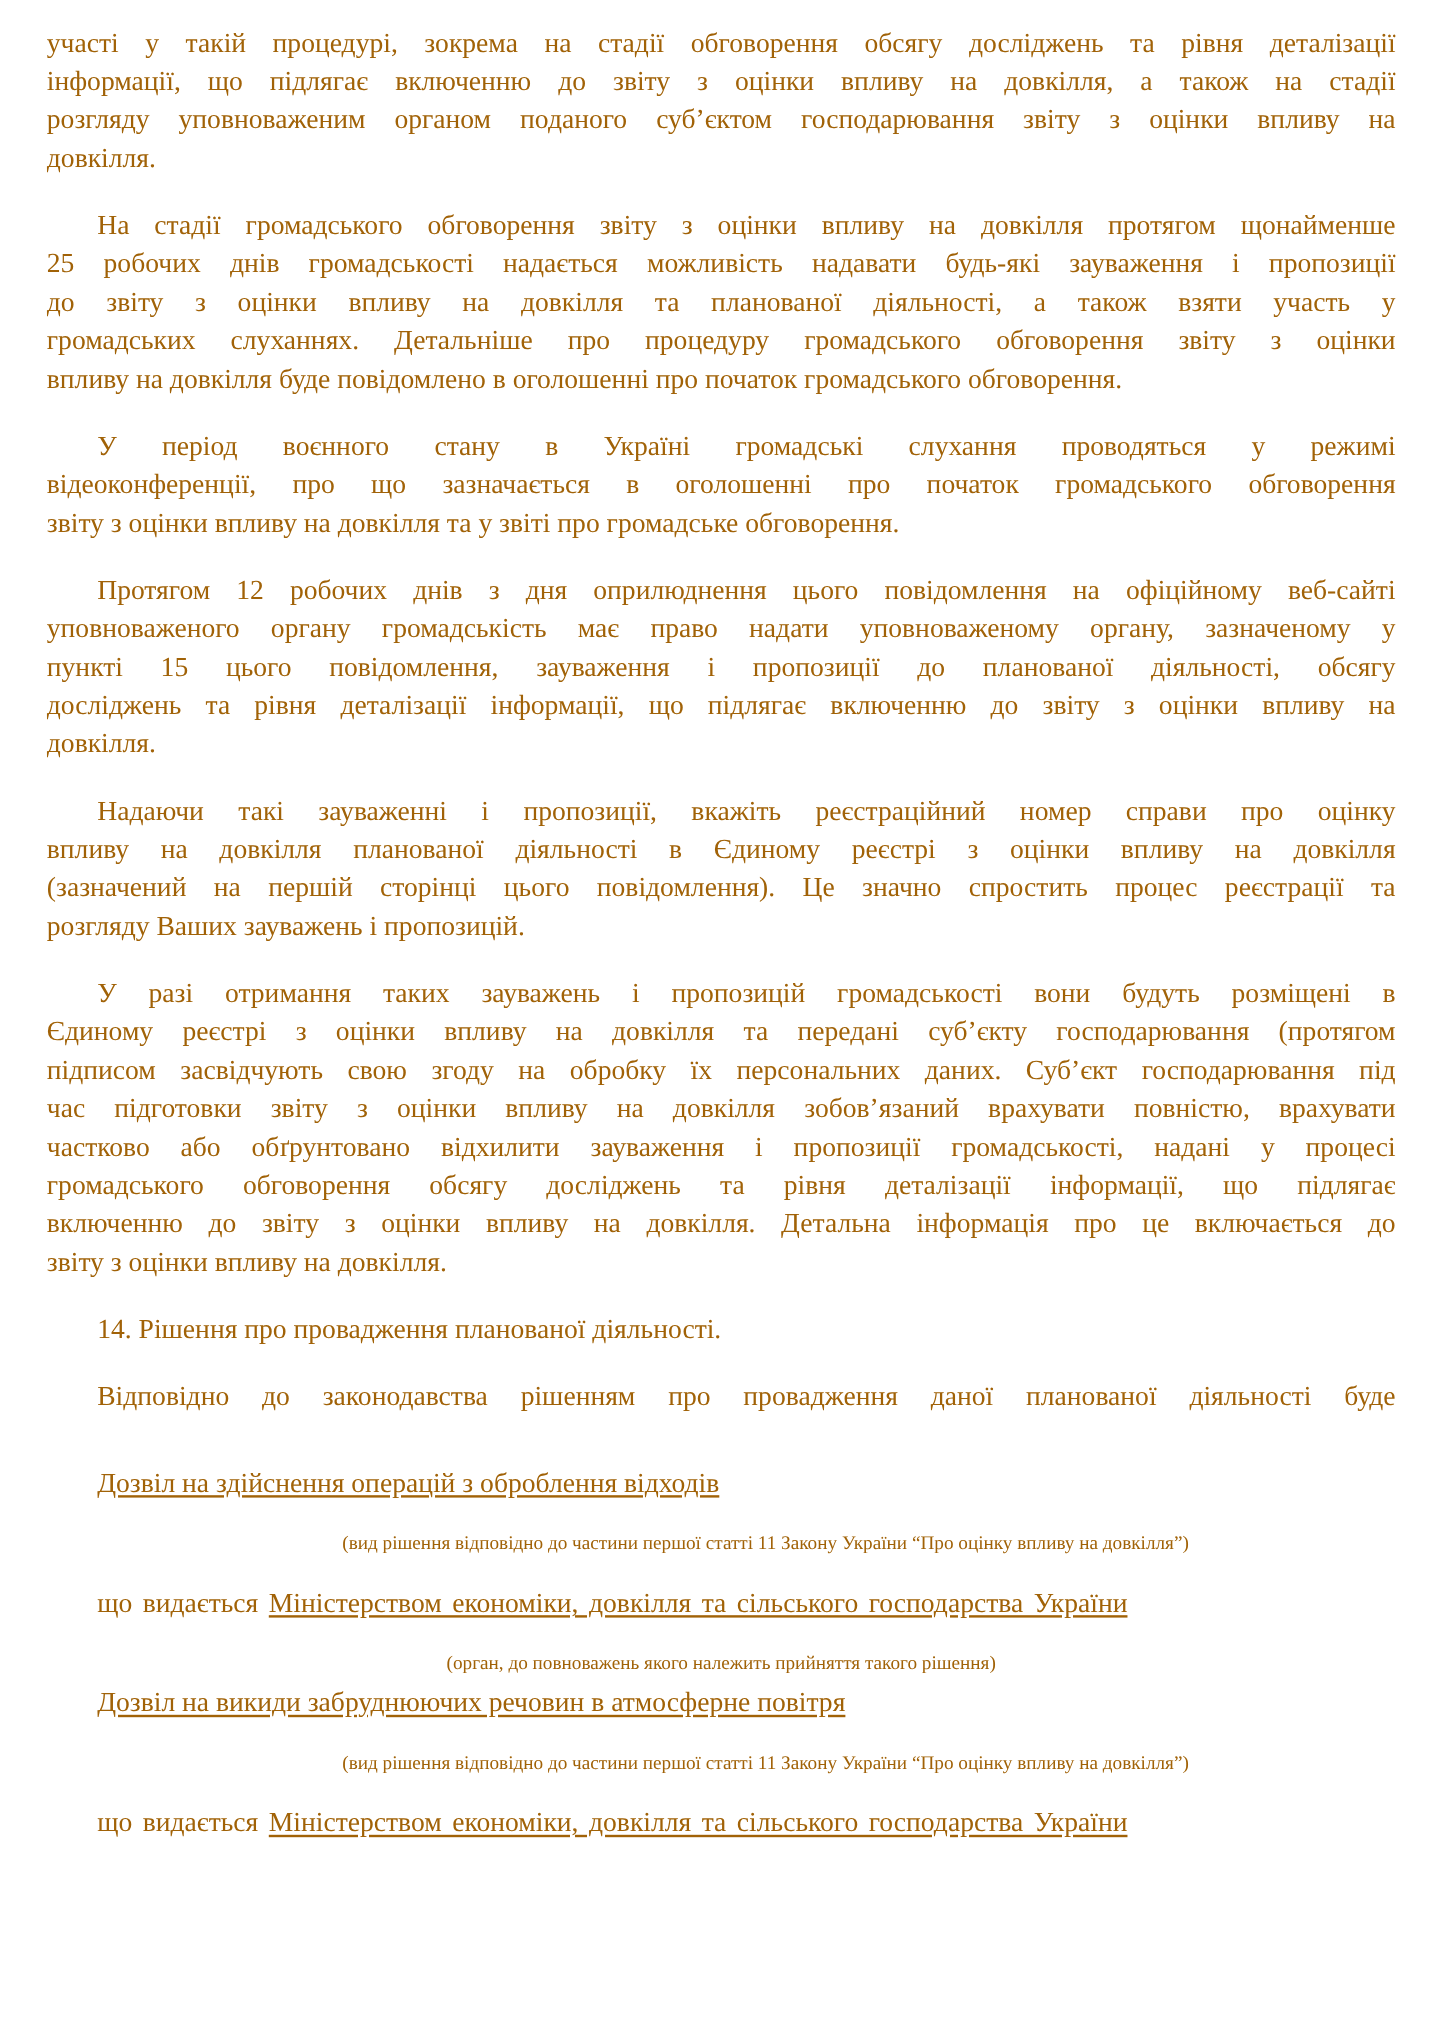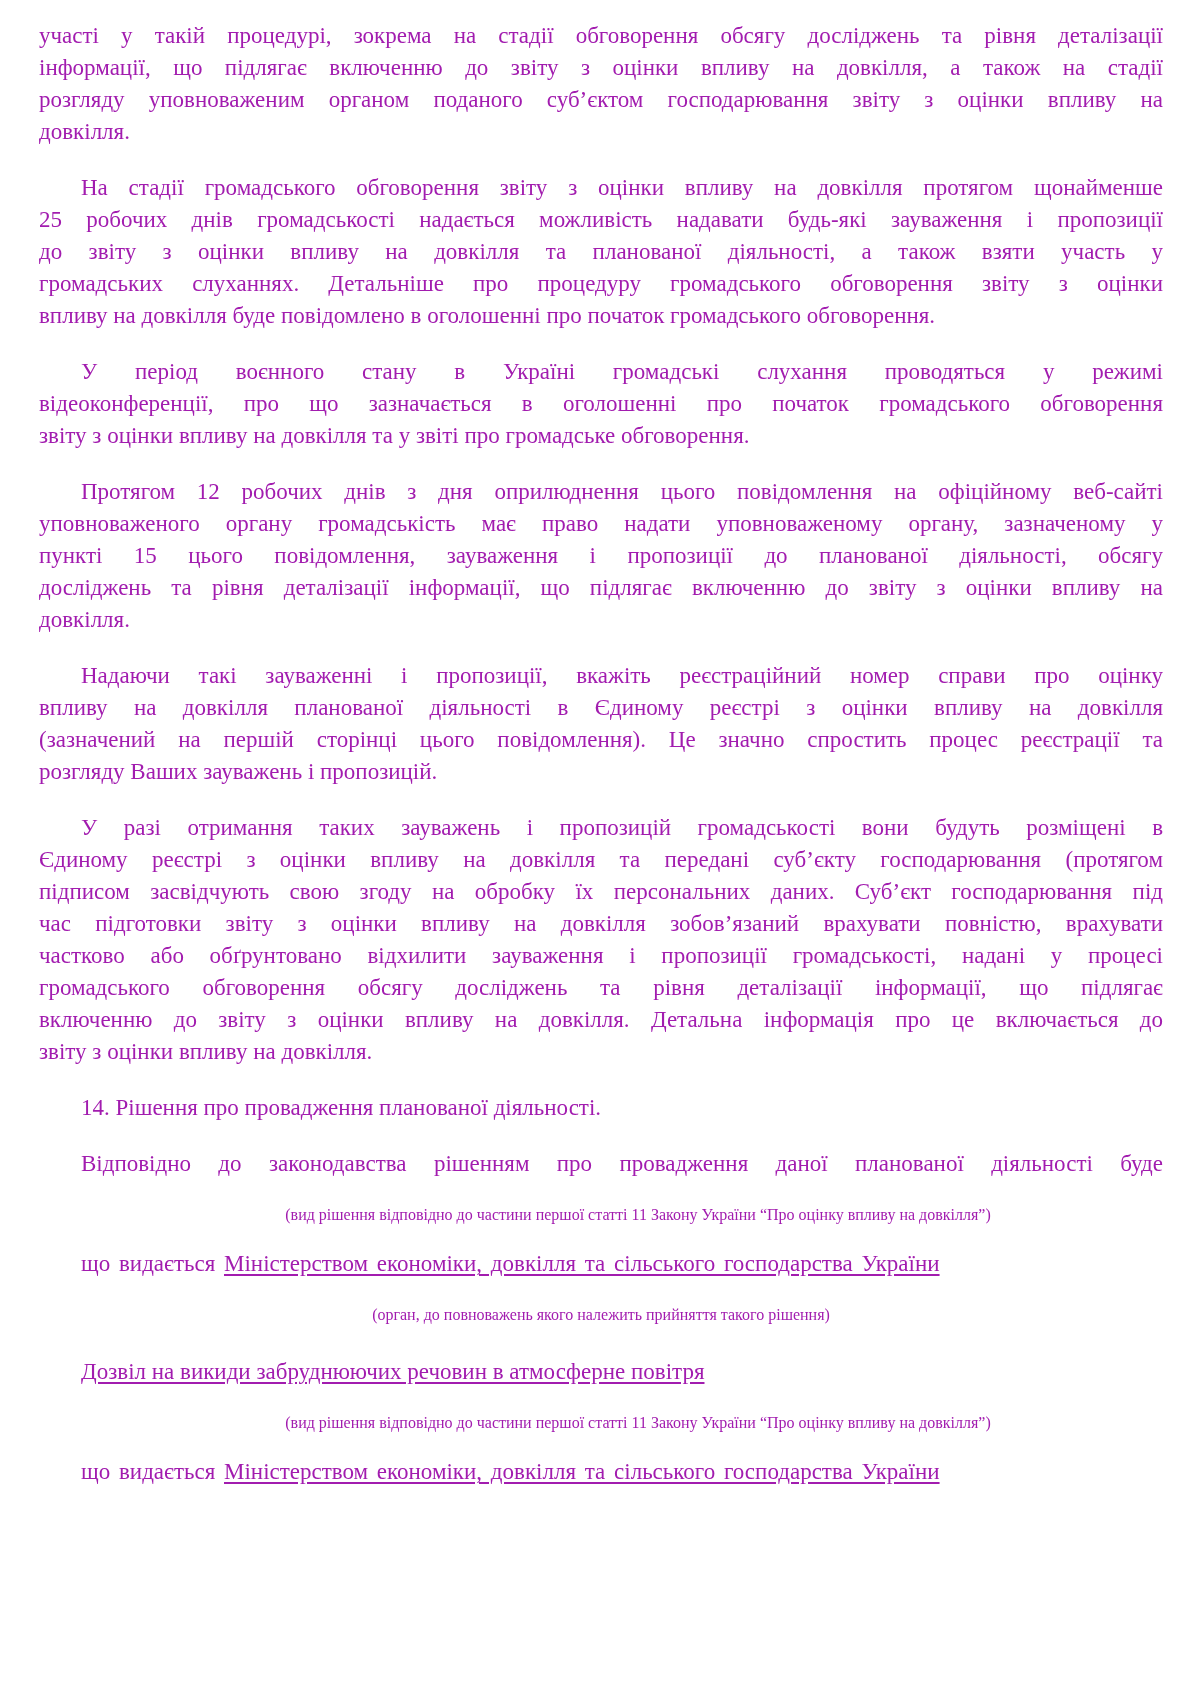--- a/index.html
+++ b/index.html
@@ -1,28 +1,28 @@
 <!DOCTYPE html>
 <html><head>
 <meta charset="utf-8">
 <style>
   html,body{margin:0;padding:0;background:#e8e8e8;}
   .page{
-    width:1200px;height:1699px;background:#ffffff;color:#a21caf;
+    width:1200px;height:1699px;background:#ffffff;color:#a16207;
     box-sizing:border-box;padding:20px 37px 0 39px;overflow:hidden;
     font-family:"Liberation Serif","DejaVu Serif",serif;
     font-size:23px;
   }
   .para{margin:24px 0 0 0;}
   .para.first{margin-top:0;}
   .ln{height:32px;line-height:32px;overflow:hidden;text-align:justify;text-align-last:justify;}
   .ln.end{text-align:right;text-align-last:left;}
   .ln.ind{text-indent:42px;}
   .decision-title{margin-top:40px;height:32px;line-height:32px;padding-left:42px;overflow:hidden;}
-  .decision-title.mt24{margin-top:30px;}
+  .decision-title.mt24{margin-top:5px;}
   .u{text-decoration:underline;text-decoration-thickness:2px;text-underline-offset:3px;}
   .note{margin-top:24px;height:22px;line-height:22px;font-size:16px;text-align:center;overflow:hidden;}
   .note.off{padding-left:74px;}
   .issuer{margin-top:22px;height:32px;line-height:32px;padding-left:42px;word-spacing:3px;overflow:hidden;}
 </style>
 </head>
 <body>
 
 <div class="page">
 
@@ -75,20 +75,23 @@
   </div>
 
   <div class="para">
     <div class="ln ind end">14. Рішення про провадження планованої діяльності.</div>
   </div>
 
   <div class="para">
     <div class="ln ind">Відповідно до законодавства рішенням про провадження даної планованої діяльності буде</div>
   </div>
 
+  <div class="decision-title">
+    <span class="u">Дозвіл на здійснення операцій з оброблення відходів</span>
+  </div>
   <div class="note off">(вид рішення відповідно до частини першої статті 11 Закону України “Про оцінку впливу на довкілля”)</div>
   <div class="issuer">
     <span>що видається </span><span class="u">Міністерством економіки, довкілля та сільського господарства України</span>
   </div>
   <div class="note">(орган, до повноважень якого належить прийняття такого рішення)</div>
 
   <div class="decision-title mt24">
     <span class="u">Дозвіл на викиди забруднюючих речовин в атмосферне повітря</span>
   </div>
   <div class="note off">(вид рішення відповідно до частини першої статті 11 Закону України “Про оцінку впливу на довкілля”)</div>

